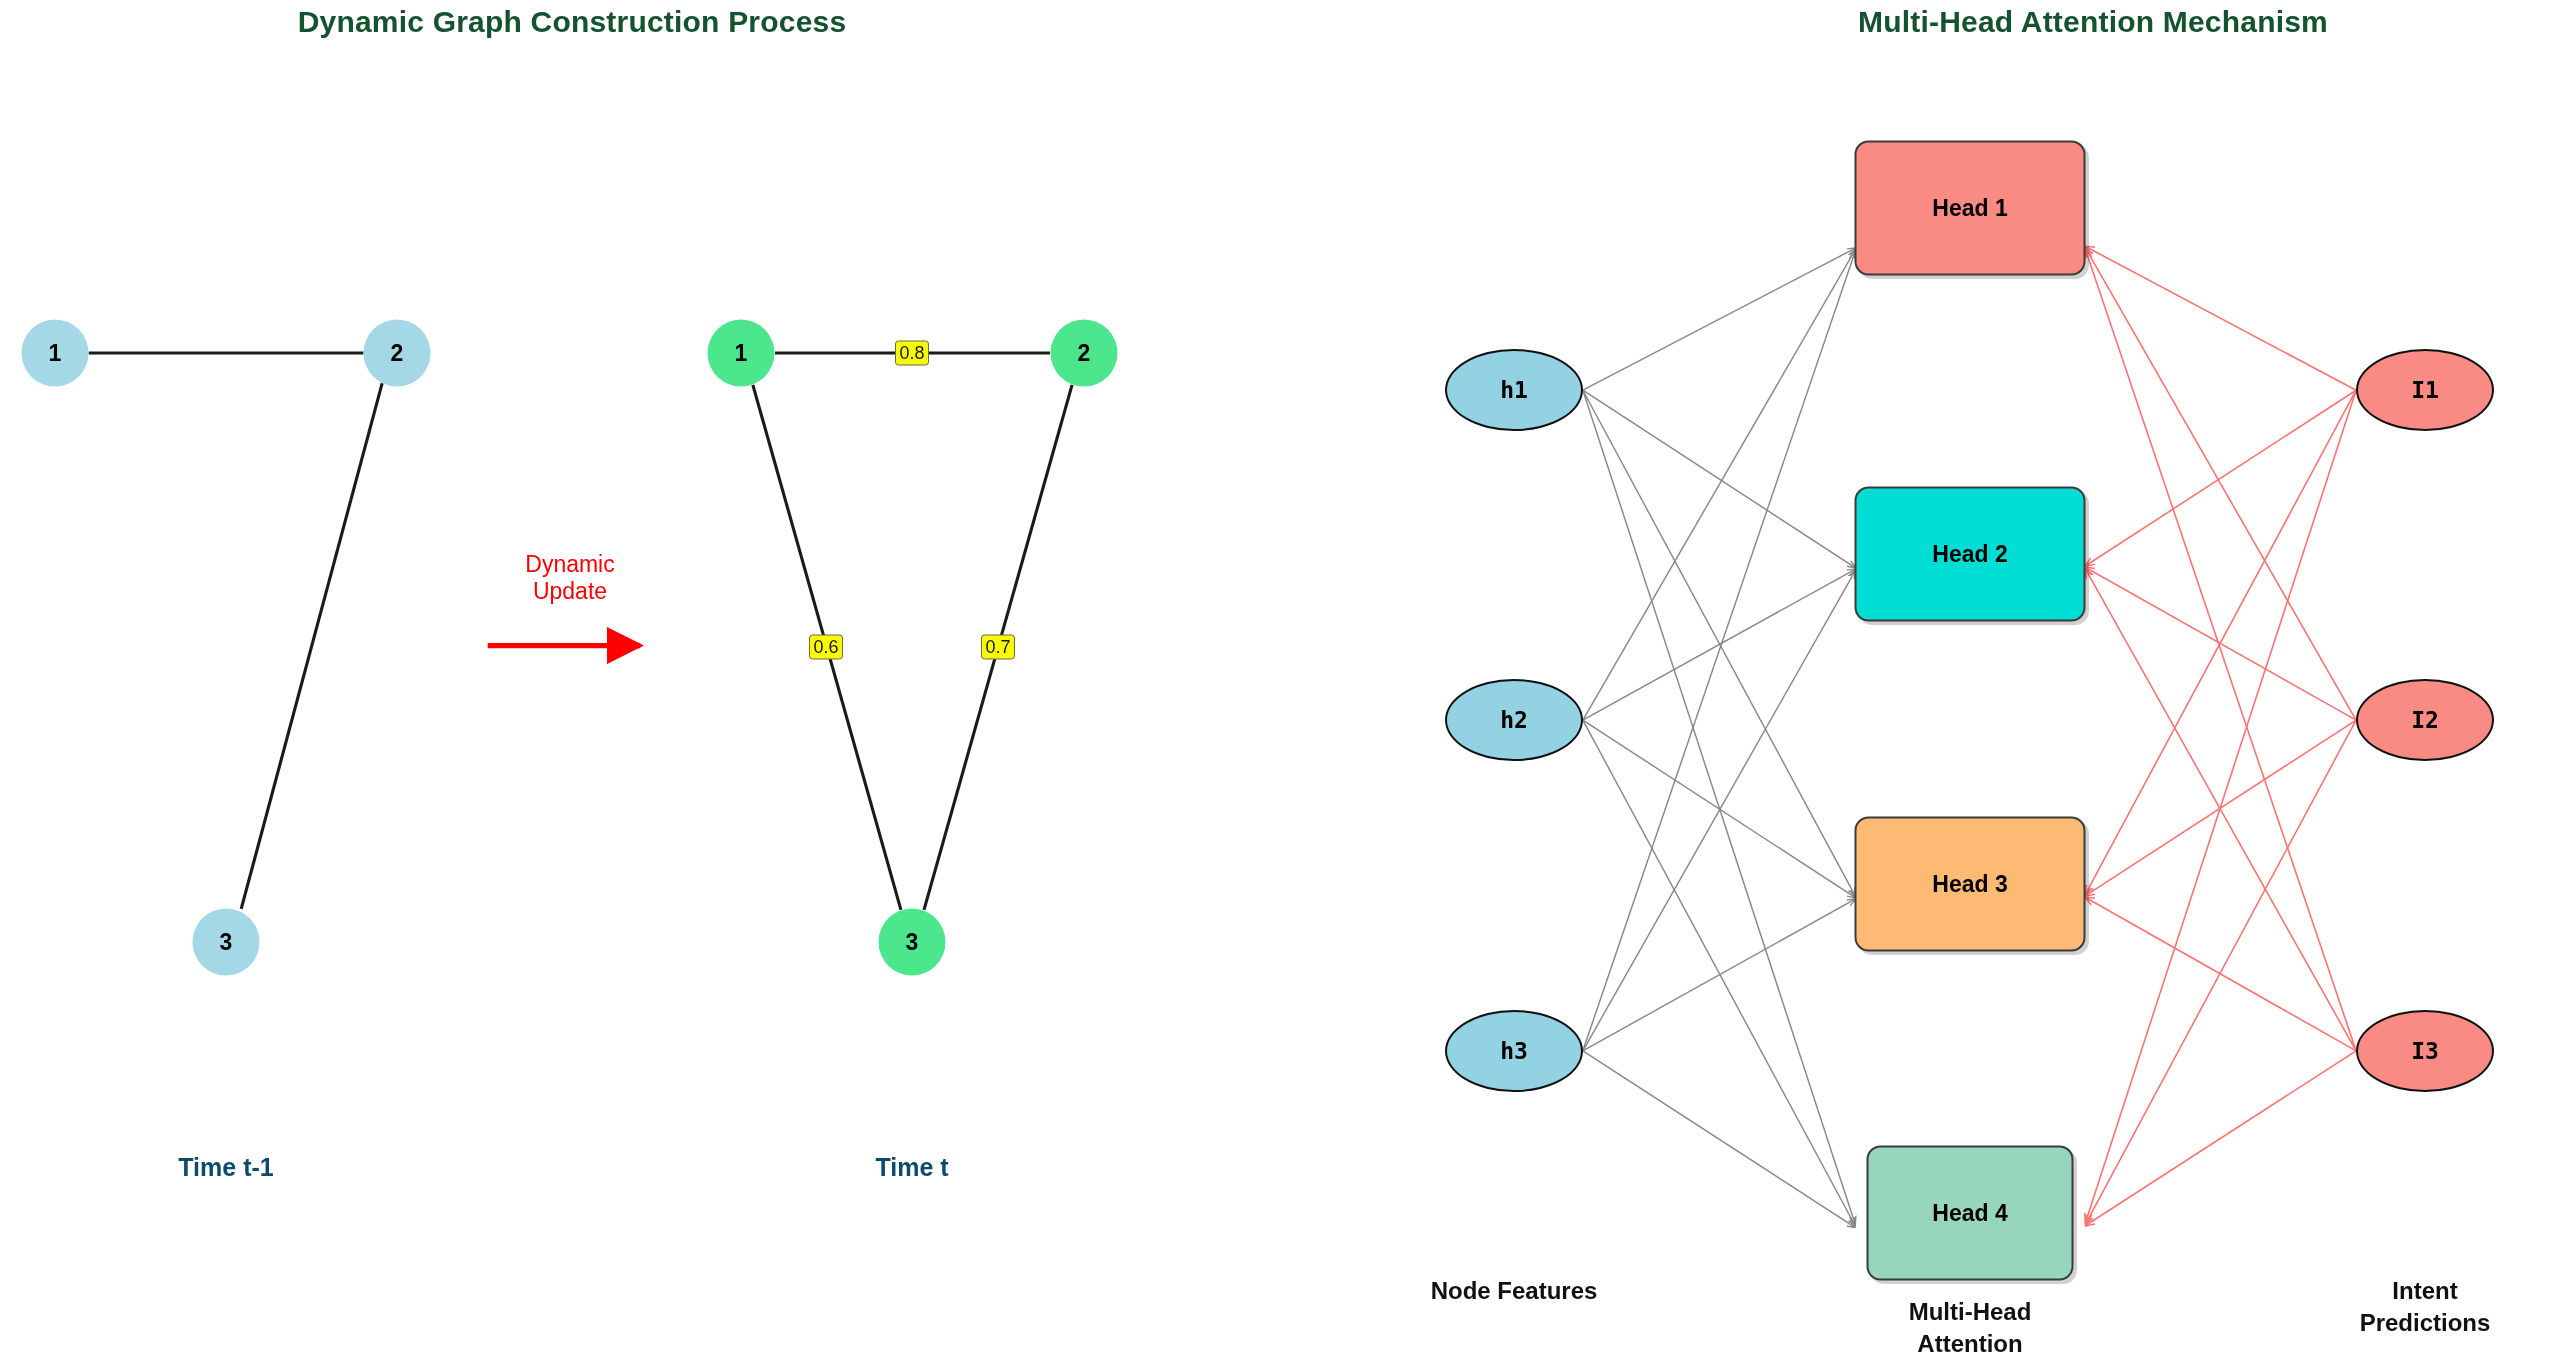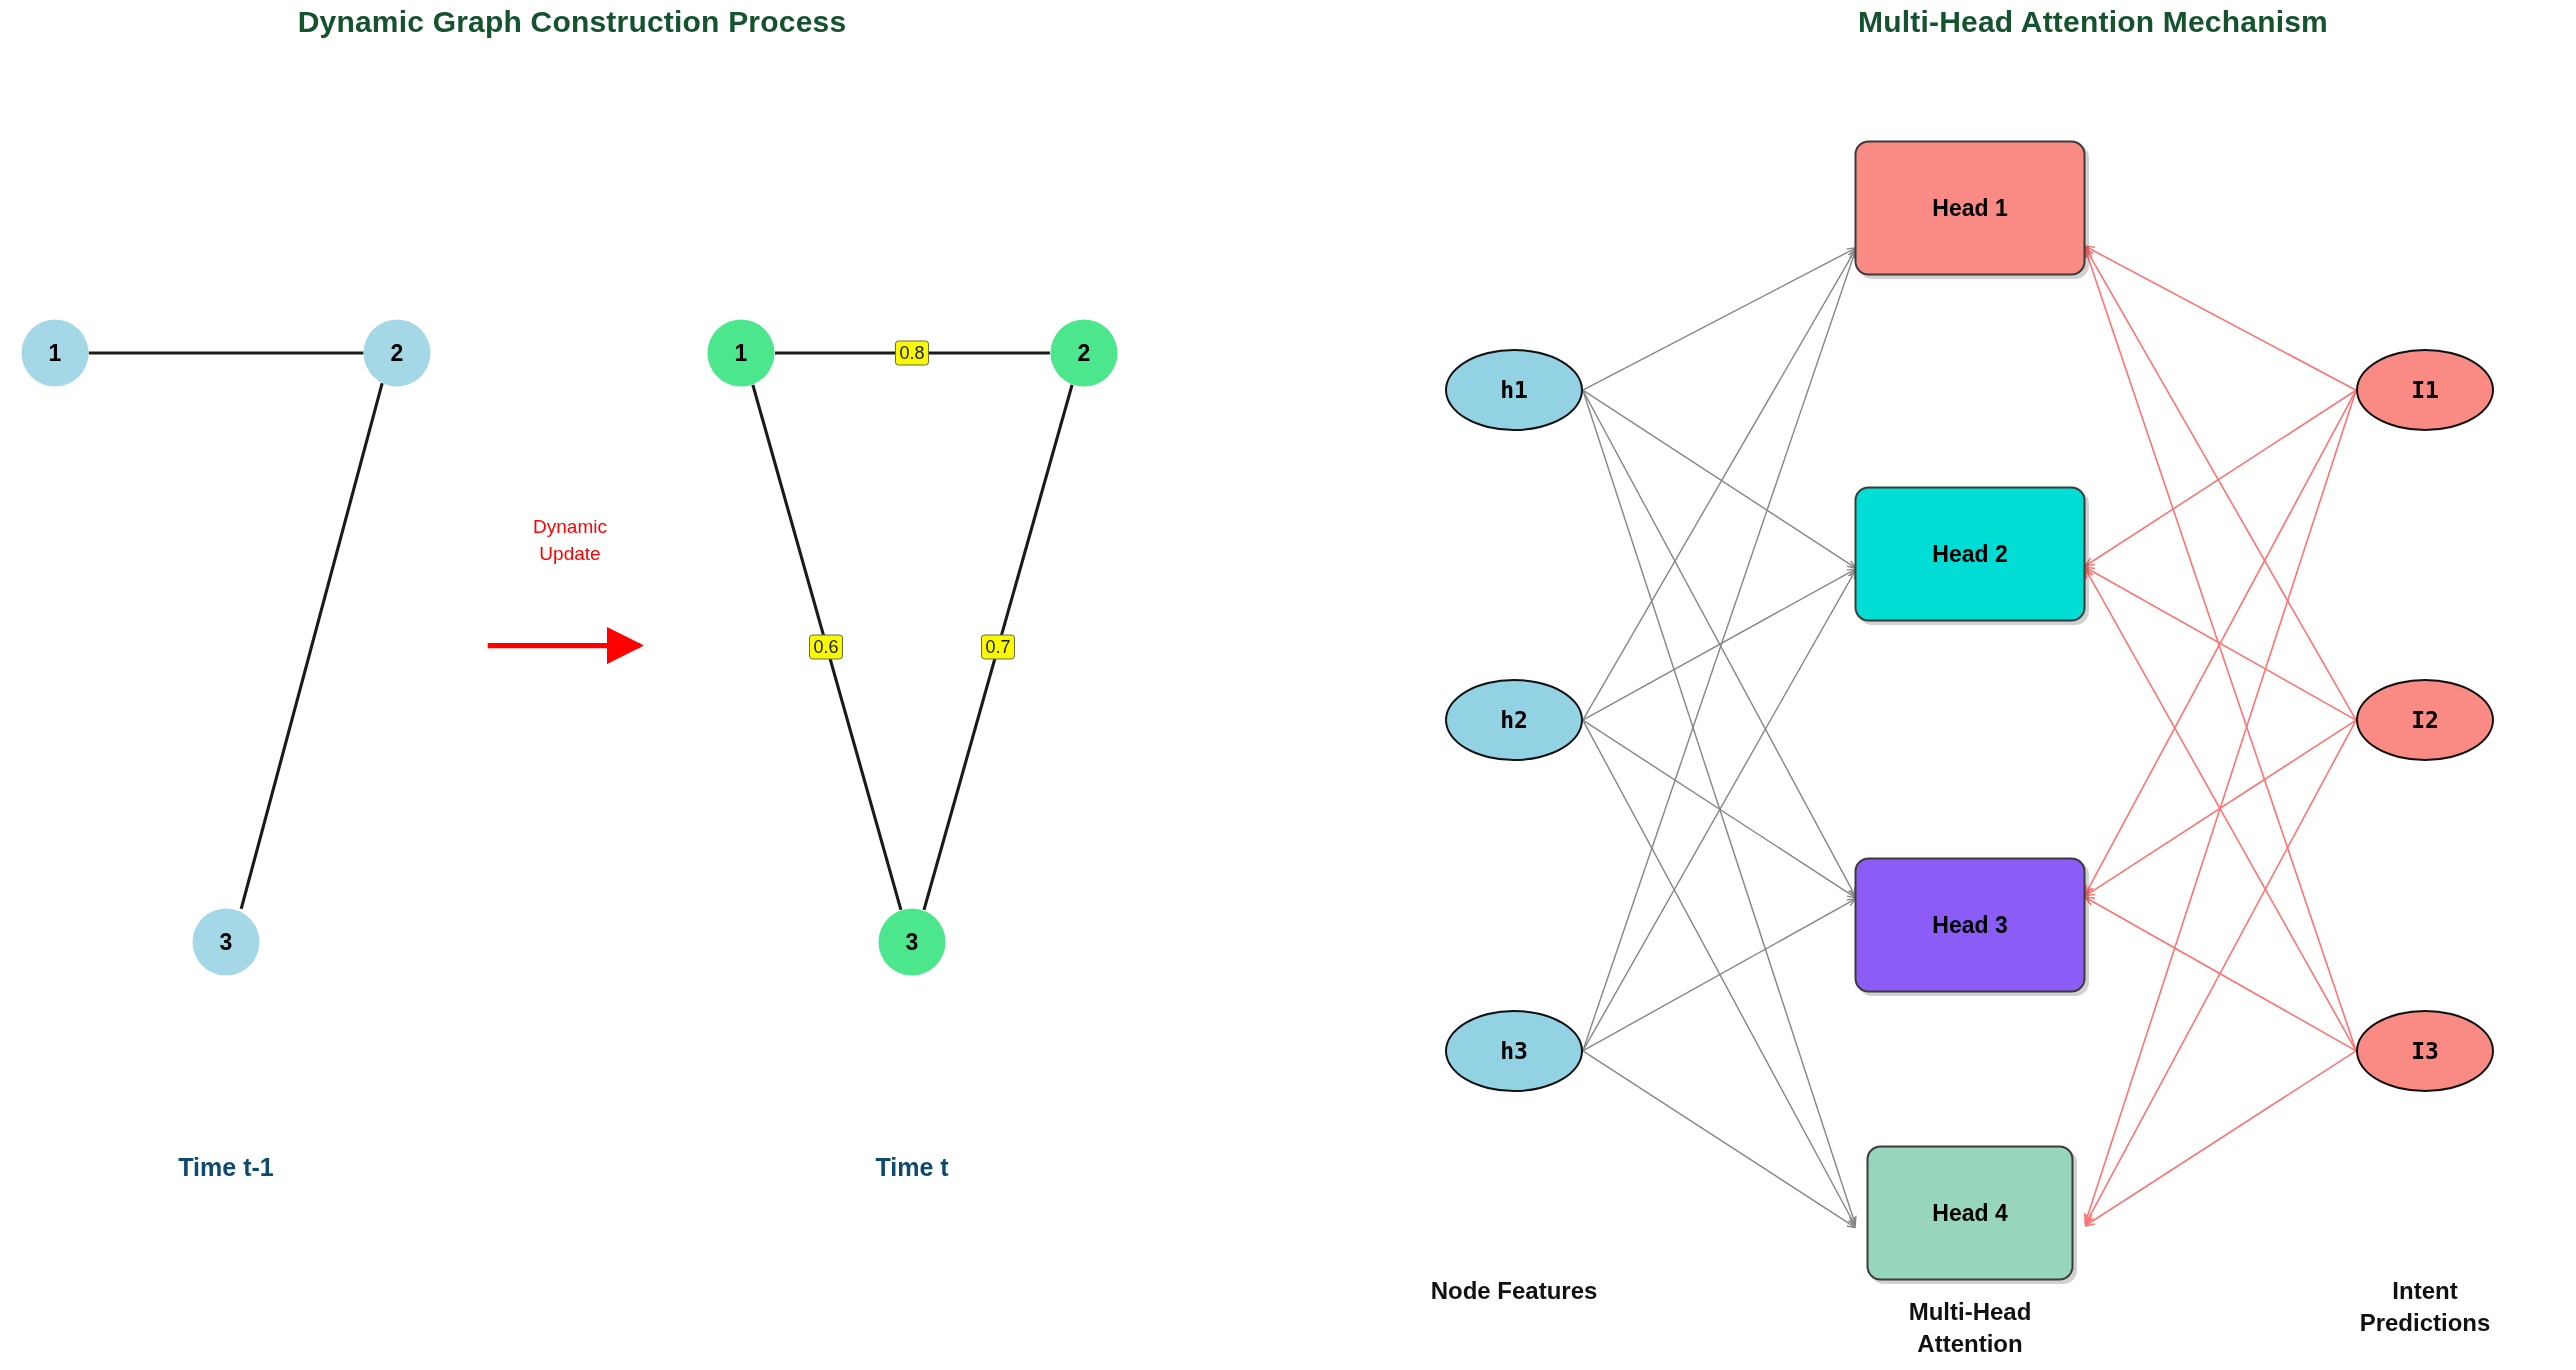--- a/index.html
+++ b/index.html
@@ -69,25 +69,26 @@
     font-weight: bold;
     color: #0c4a6e;
     white-space: nowrap;
     transform: translateX(-50%);
     text-align: center;
   }
 
   .update-text {
     position: absolute;
     color: #ff0000;
-    font-size: 19px;
+    font-size: 23px;
     line-height: 27px;
     text-align: center;
     white-space: pre-line;
     transform: translateX(-50%);
+    margin-top: 38px;
   }
 
   
   .ellipse-node {
     position: absolute;
     border-radius: 50%;
     border: 2.7px solid #111;
     display: flex;
     align-items: center;
     justify-content: center;
@@ -241,21 +242,21 @@
   <div class="ellipse-node feature" style="left:1514px; top:1051px; width:138px; height:82px;">
     <span>h3</span>
   </div>
 
   <div class="head-box" style="left:1970px; top:208px;  width:231px; height:135px; background:#f98b84;">
     <span>Head 1</span>
   </div>
   <div class="head-box" style="left:1970px; top:554px;  width:231px; height:135px; background:#00ddd5;">
     <span>Head 2</span>
   </div>
-  <div class="head-box" style="left:1970px; top:884px;  width:231px; height:135px; background:#8b5cf6;margin-top:41px;">
+  <div class="head-box" style="left:1970px; top:884px;  width:231px; height:135px; background:#fdba74;">
     <span>Head 3</span>
   </div>
   <div class="head-box" style="left:1970px; top:1213px; width:207px; height:135px; background:#97d5bc;">
     <span>Head 4</span>
   </div>
 
   <div class="ellipse-node intent" style="left:2425px; top:390px;  width:138px; height:82px;">
     <span>I1</span>
   </div>
   <div class="ellipse-node intent" style="left:2425px; top:720px;  width:138px; height:82px;">

